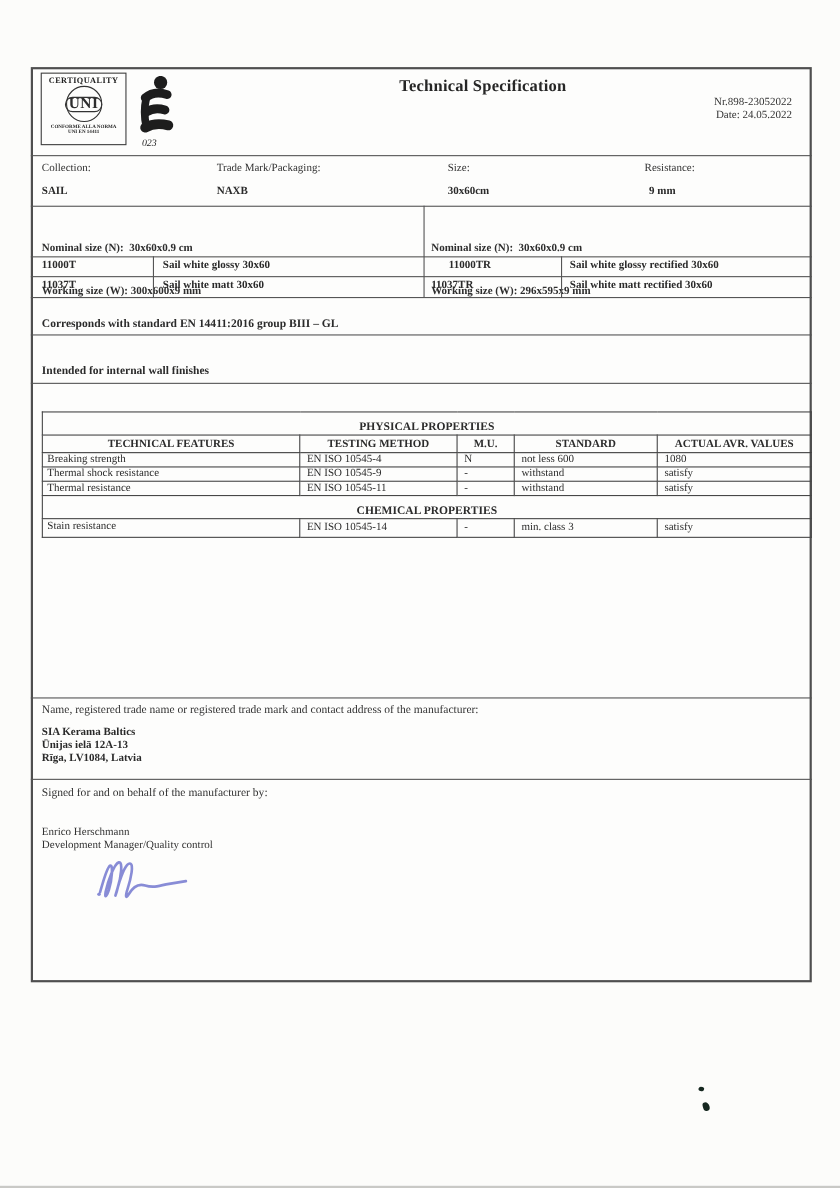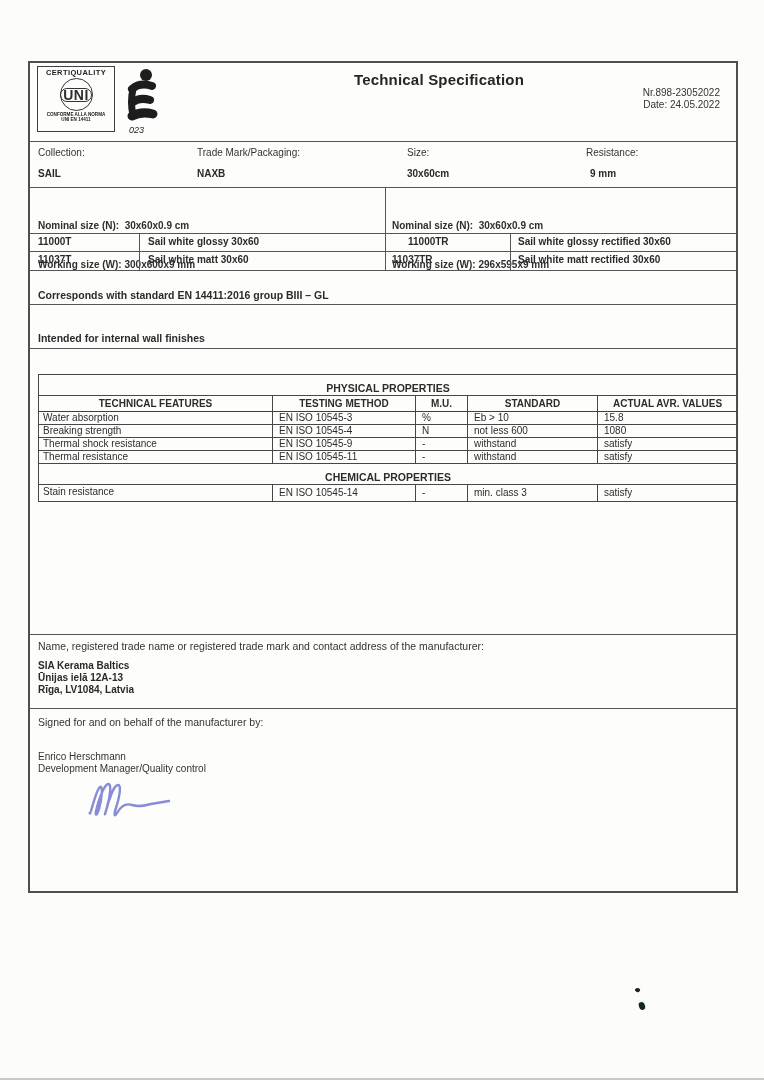--- a/index.html
+++ b/index.html
@@ -7,21 +7,21 @@
   body {
     font-family:"Liberation Sans", sans-serif;
     background:#fcfcfa;
     color:#2e2e2e;
     position:relative;
     overflow:hidden;
   }
   .page { position:absolute; inset:0; }
   .doc-box {
     position:absolute; left:28px; top:61px; width:710px; height:832px;
-    border:2px solid #4f4f4f; background:#fdfdfc;
+    border:2px solid #4f4f4f; background:#fdfdfc;font-family:Liberation Serif, serif;
   }
   .hr { position:absolute; left:-2px; right:-2px; border-top:1.5px solid #555; }
   .vr { position:absolute; border-left:1.5px solid #555; }
 
   
   .cert-box {
     position:absolute; left:7px; top:3px; width:78px; height:66px;
     border:1.5px solid #3e3e3e; text-align:center; padding-top:1px;
   }
   .cert-title { font-size:7.5px; font-weight:bold; letter-spacing:.4px; color:#222; }
@@ -171,27 +171,20 @@
             <td class="section" colspan="5">PHYSICAL PROPERTIES</td>
           </tr>
       <tr>
         <th>TECHNICAL FEATURES</th>
         <th>TESTING METHOD</th>
         <th>M.U.</th>
         <th>STANDARD</th>
         <th>ACTUAL AVR. VALUES</th>
       </tr>
       <tr>
-        <td class="cell feature">Water absorption</td>
-        <td class="cell">EN ISO 10545-3</td>
-        <td class="cell">%</td>
-        <td class="cell">Eb &gt; 10</td>
-        <td class="cell">15.8</td>
-      </tr>
-      <tr>
         <td class="cell feature">Breaking strength</td>
         <td class="cell">EN ISO 10545-4</td>
         <td class="cell">N</td>
         <td class="cell">not less 600</td>
         <td class="cell">1080</td>
       </tr>
       <tr>
         <td class="cell feature">Thermal shock resistance</td>
         <td class="cell">EN ISO 10545-9</td>
         <td class="cell">-</td>

